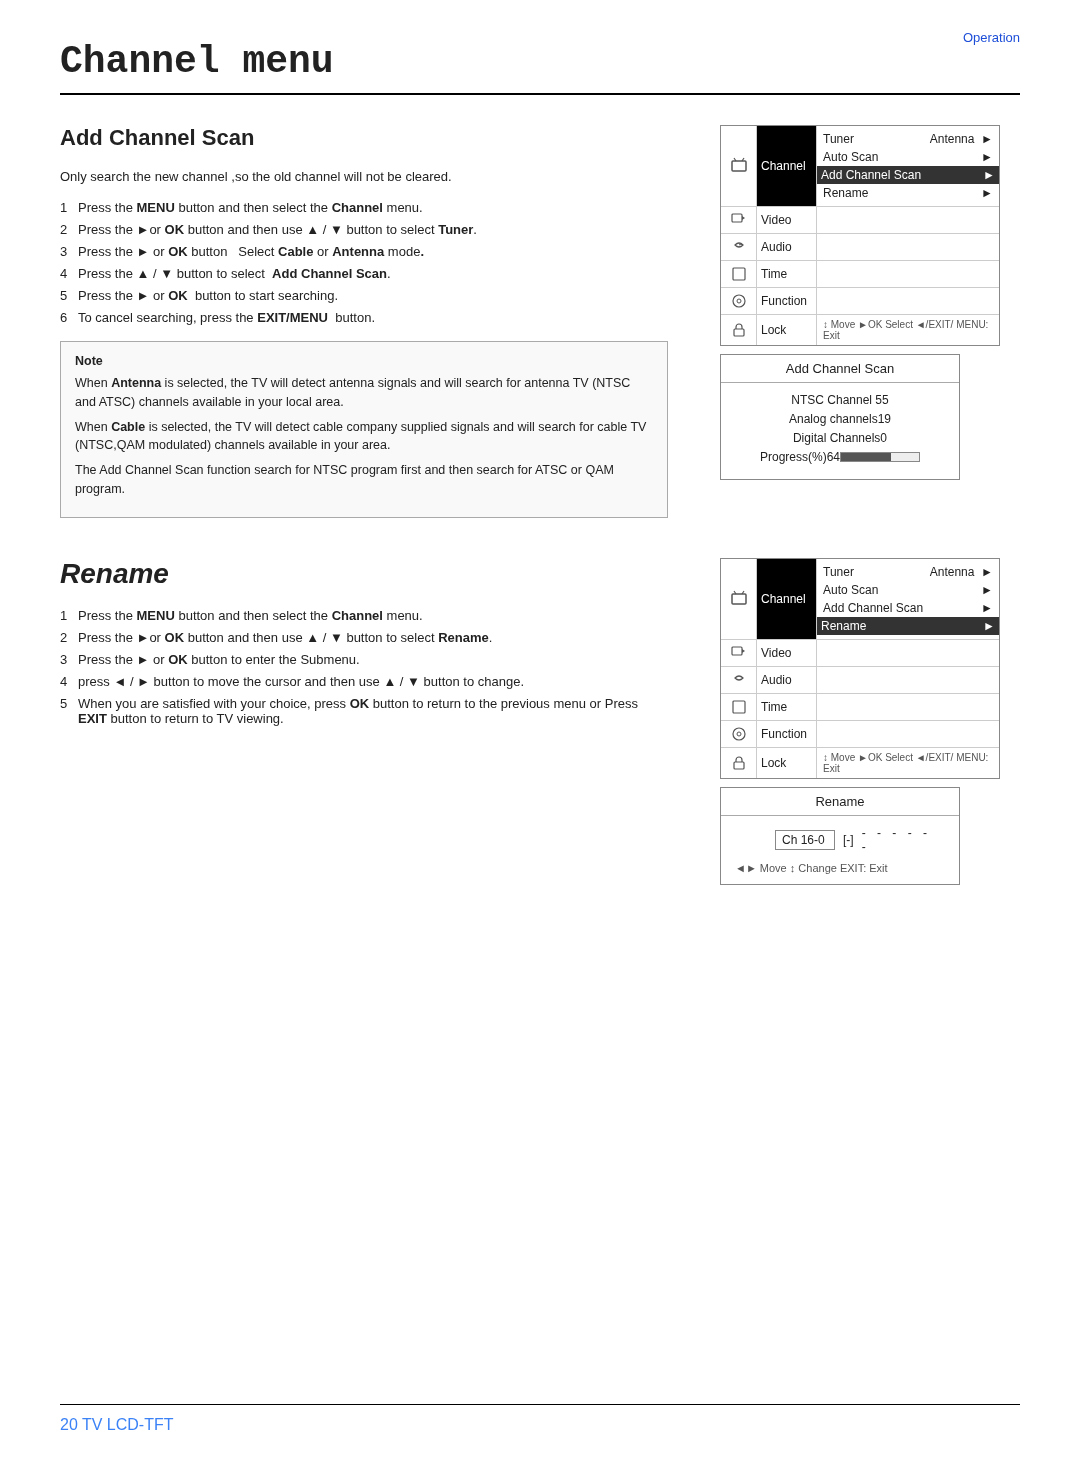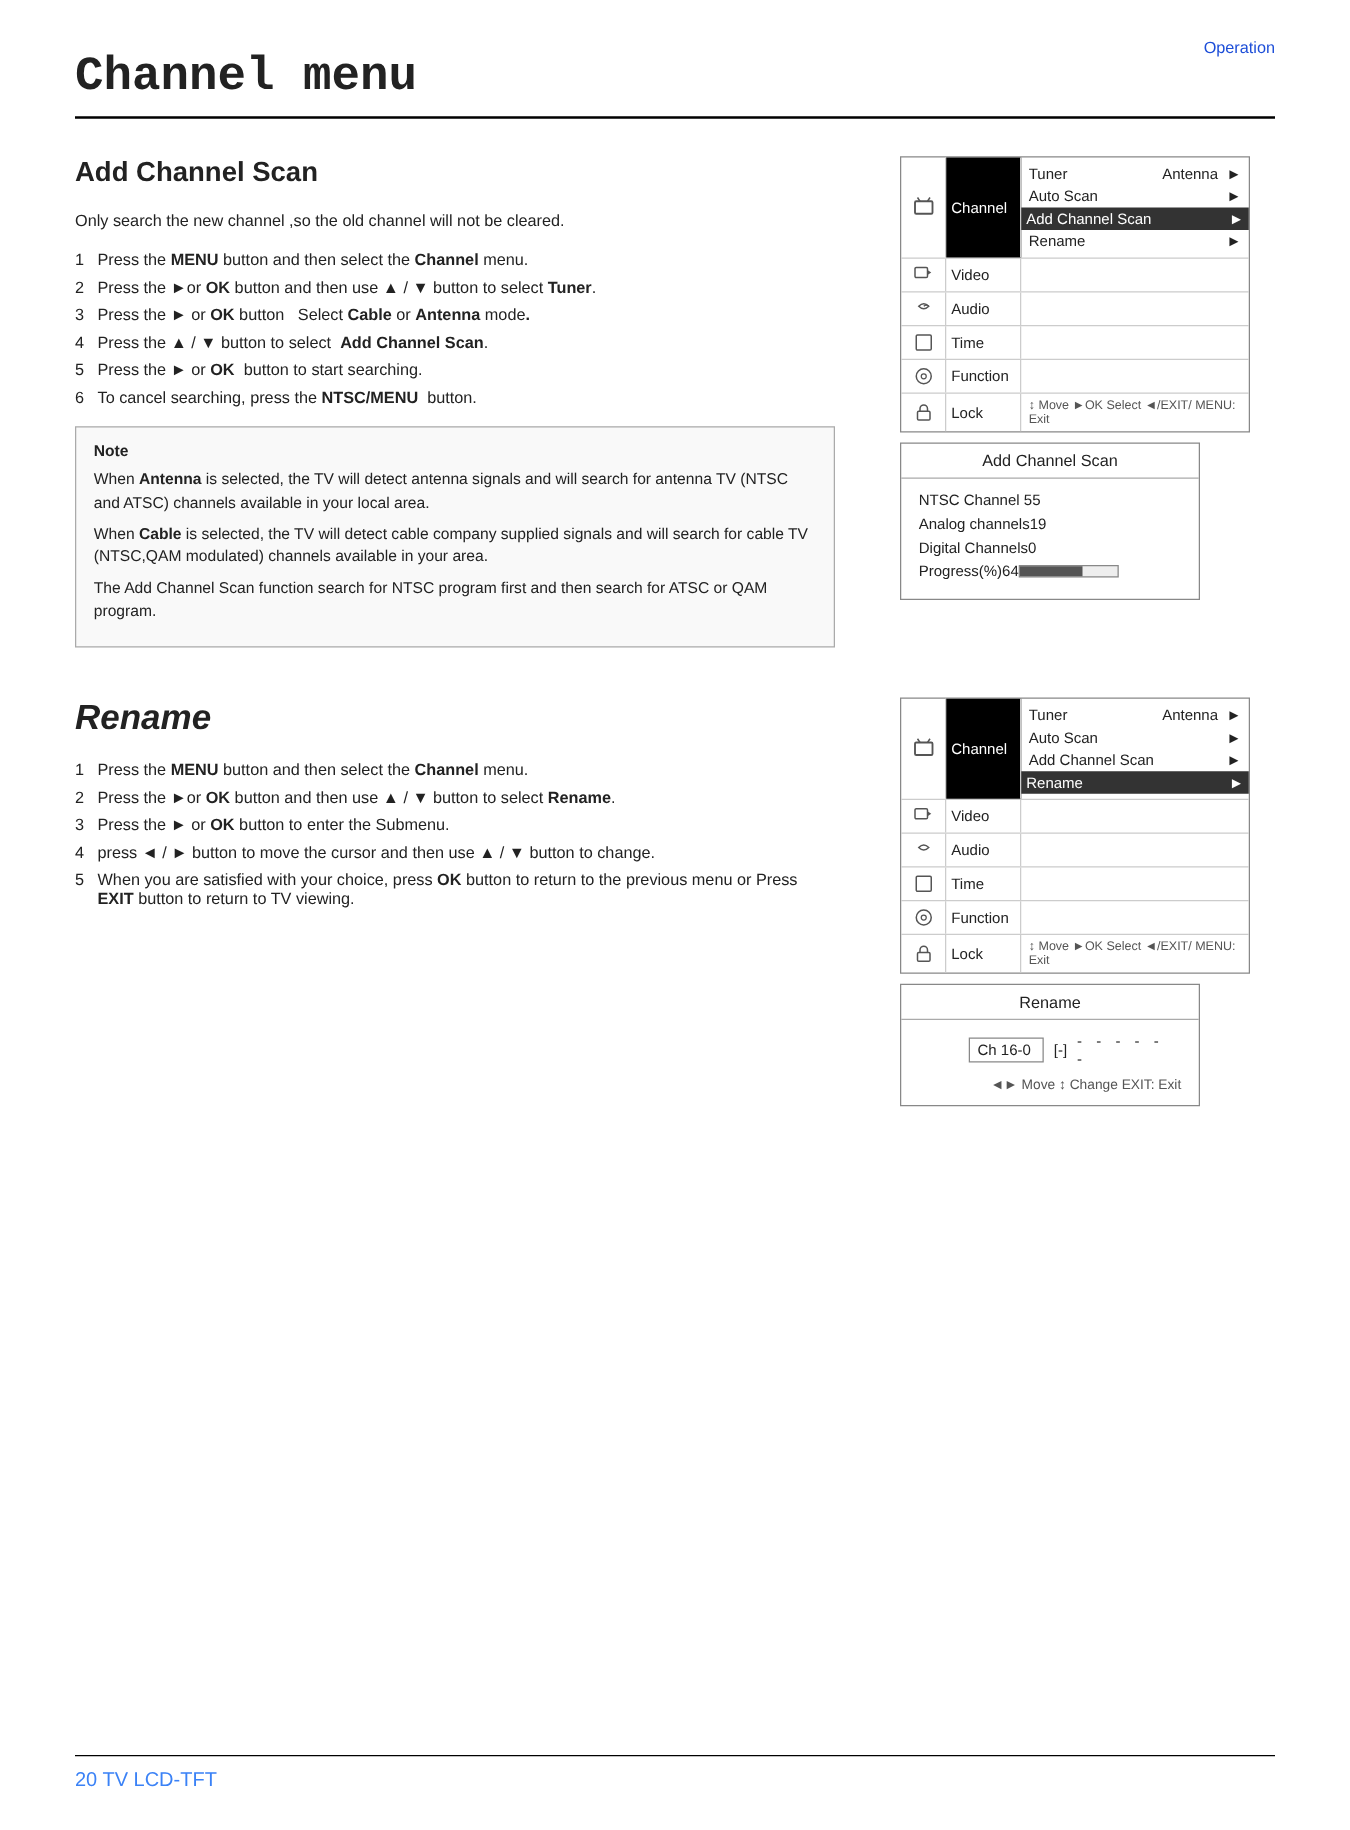--- a/index.html
+++ b/index.html
@@ -140,21 +140,21 @@
       text-align: center;
       padding: 6px;
       border-bottom: 1px solid #aaa;
       font-size: 13px;
     }
     .scan-popup-body {
       padding: 10px 14px;
     }
     .scan-popup-row {
       display: flex;
-      justify-content: flex-start;
+      justify-content: center;
       margin-bottom: 5px;
       font-size: 12px;
     }
     .progress-bar-wrap {
       display: flex;
       align-items: center;
       gap: 6px;
     }
     .progress-bar-outer {
       width: 80px;
@@ -194,21 +194,21 @@
       border: 1px solid #888;
       padding: 2px 6px;
       font-size: 12px;
       min-width: 60px;
     }
     .rename-dash {
       font-size: 12px;
       letter-spacing: 4px;
     }
     .rename-hint {
-      text-align: right;
+      text-align: left;
       font-size: 11px;
       color: #555;
     }
 
     
     .footer {
       position: absolute;
       bottom: 30px;
       left: 60px;
       right: 60px;
@@ -257,21 +257,21 @@
       <li>
         <span class="num">4</span>
         Press the ▲ / ▼ button to select &nbsp;<strong>Add Channel Scan</strong>.
       </li>
       <li>
         <span class="num">5</span>
         Press the ► or <strong>OK</strong> &nbsp;button to start searching.
       </li>
       <li>
         <span class="num">6</span>
-        To cancel searching, press the <strong>NTSC/MENU</strong> &nbsp;button.
+        To cancel searching, press the <strong>EXIT/MENU</strong> &nbsp;button.
       </li>
     </ol>
 
     <div class="note-box">
       <div class="note-title">Note</div>
       <p>When <strong>Antenna</strong>  is selected, the TV will detect antenna signals and will search for antenna TV (NTSC and ATSC) channels available in your local area.</p>
       <p>When <strong>Cable</strong> is selected, the TV will detect cable company supplied signals and will search for cable TV (NTSC,QAM modulated) channels available in your area.</p>
       <p>The Add Channel Scan function search for NTSC program first and then search for ATSC or QAM program.</p>
     </div>
   </div>

